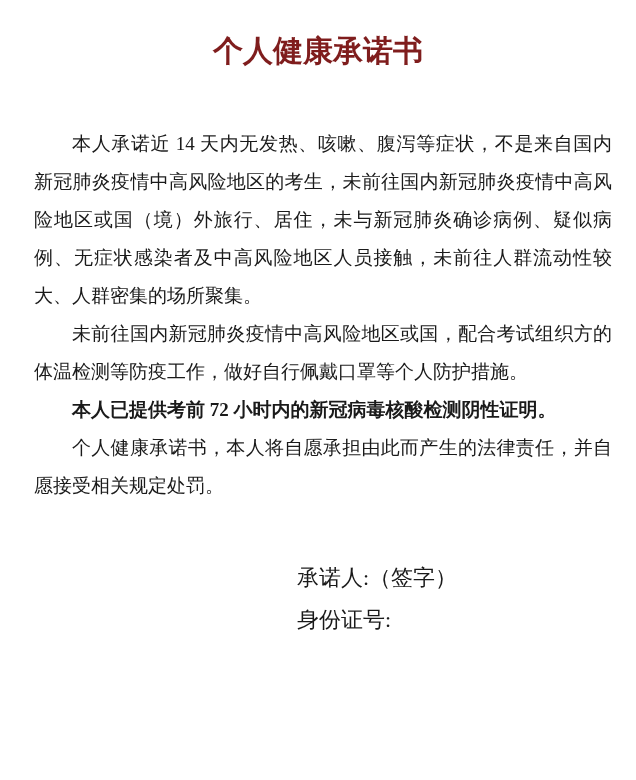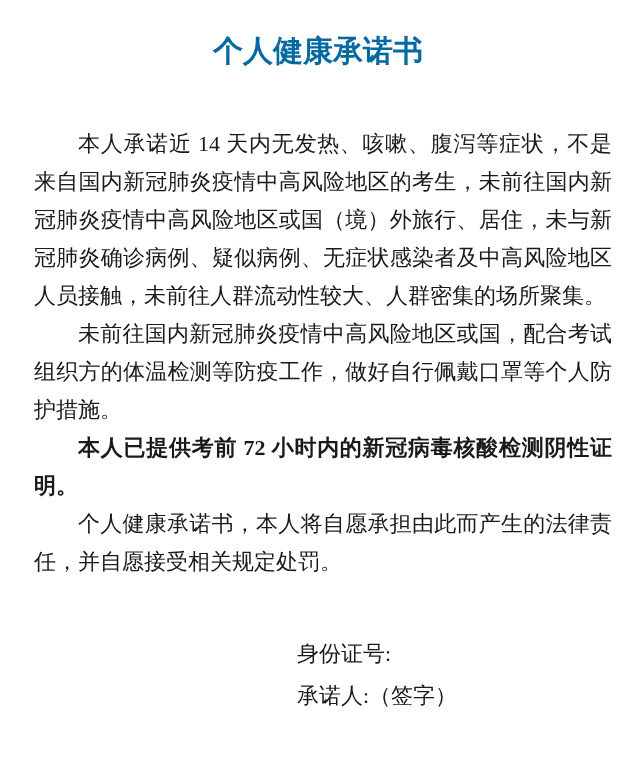--- a/index.html
+++ b/index.html
@@ -21,26 +21,26 @@
     padding-top: 30px;
     overflow: hidden;
     background: #ffffff;
   }
   .doc-title {
     margin: 0;
     text-align: center;
     font-size: 30px;
     font-weight: bold;
     line-height: 42px;
-    color: #0369a1;
+    color: #7f1d1d;
   }
   .doc-body {
     margin-top: 53px;
     padding: 0 24px 0 34px;
-    font-size: 22px;
+    font-size: 19px;
     line-height: 38px;
     text-align: justify;
   }
   .para {
     margin: 0;
     text-indent: 2em;
   }
   .para.bold {
     font-weight: bold;
   }
@@ -62,17 +62,17 @@
   <h1 class="doc-title">个人健康承诺书</h1>
 
   <div class="doc-body">
     <p class="para">本人承诺近 14 天内无发热、咳嗽、腹泻等症状，不是来自国内新冠肺炎疫情中高风险地区的考生，未前往国内新冠肺炎疫情中高风险地区或国（境）外旅行、居住，未与新冠肺炎确诊病例、疑似病例、无症状感染者及中高风险地区人员接触，未前往人群流动性较大、人群密集的场所聚集。</p>
     <p class="para">未前往国内新冠肺炎疫情中高风险地区或国，配合考试组织方的体温检测等防疫工作，做好自行佩戴口罩等个人防护措施。</p>
     <p class="para bold">本人已提供考前 72 小时内的新冠病毒核酸检测阴性证明。</p>
     <p class="para">个人健康承诺书，本人将自愿承担由此而产生的法律责任，并自愿接受相关规定处罚。</p>
   </div>
 
   <div class="signature-block">
+    <div class="sig-line">承诺人:（签字）</div>
     <div class="sig-line">身份证号:</div>
-    <div class="sig-line">承诺人:（签字）</div>
   </div>
 
 </div>
 
 </body></html>

